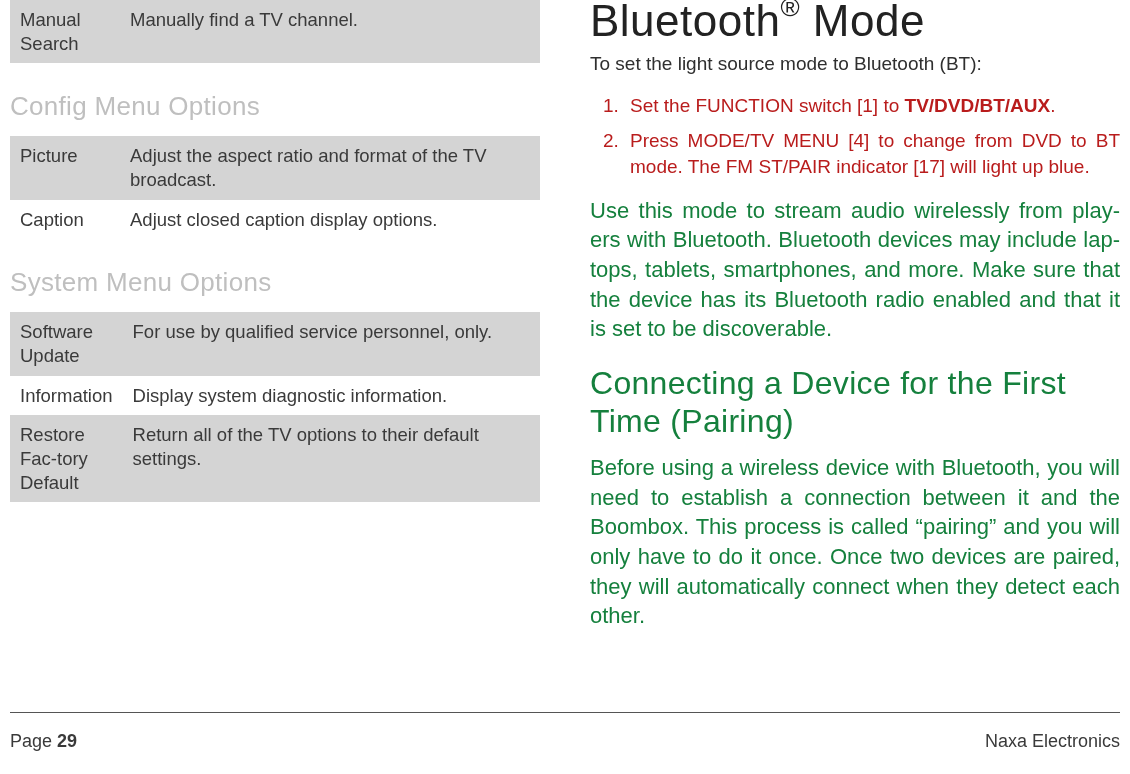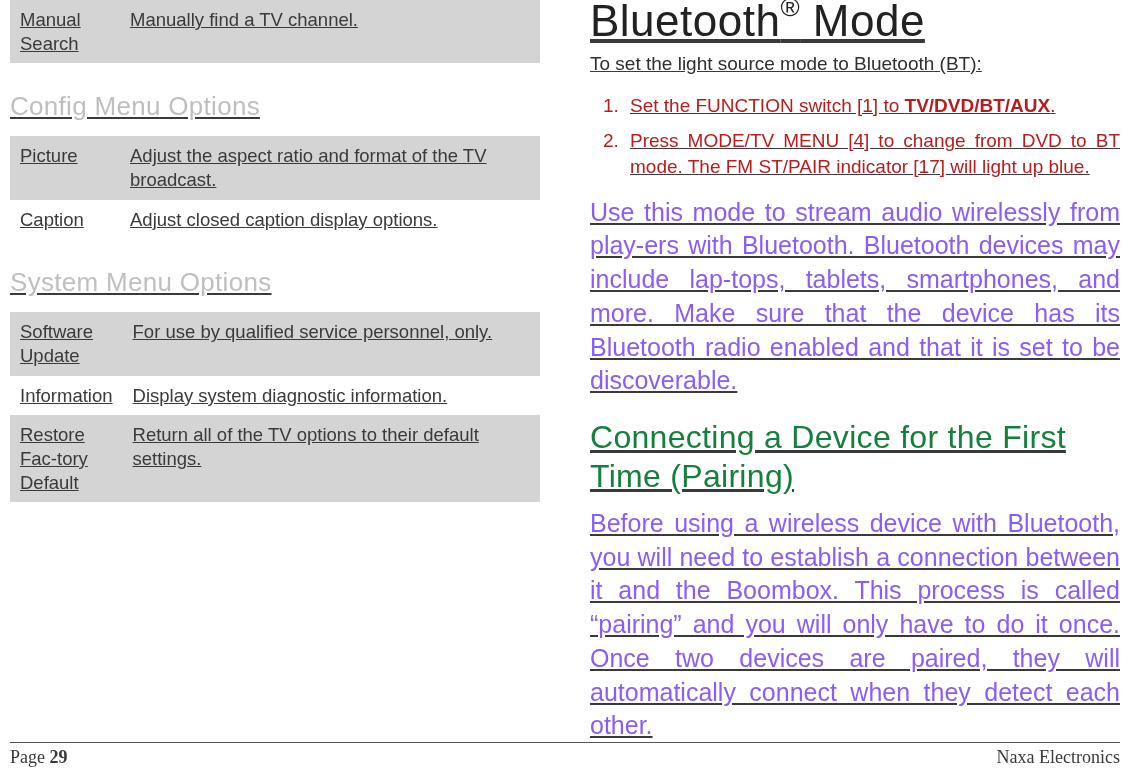--- a/index.html
+++ b/index.html
@@ -9,21 +9,20 @@
     height: 774px;
     background: #fff;
     color: #3a3a3a;
     position: relative;
     padding: 0 10px;
   }
   .columns {
     display: flex;
     gap: 40px;
     height: 730px;
-    text-decoration: underline;
   }
   .col {
     flex: 1;
     min-width: 0;
   }
   .col-left { padding-right: 10px; }
   .col-right { padding-left: 0; }
   table {
     width: 100%;
     border-collapse: collapse;
@@ -73,47 +72,46 @@
   ol li {
     font-size: 19px;
     color: #b91c1c;
     margin-bottom: 10px;
     line-height: 1.35;
     padding-left: 6px;
     text-align: justify;
   }
   ol li .bold { font-weight: 700; }
   p.body {
-    font-size: 25px;
-    color: #8b5cf6;
+    font-size: 22px;
+    color: #15803d;
     line-height: 1.35;
     margin-bottom: 20px;
     text-align: justify;
   }
   h2.sub {
     font-weight: 300;
     font-size: 32px;
     color: #15803d;
     margin-top: 9px;
     margin-bottom: 12px;
     line-height: 1.2;
     letter-spacing: 0.3px;
   }
   .footer {
     position: absolute;
-    bottom: 6px;
+    bottom: 22px;
     left: 10px;
     right: 10px;
     border-top: 1px solid #555;
     display: flex;
     justify-content: space-between;
-    padding-top: 4px;
+    padding-top: 18px;
     font-size: 18px;
     color: #3a3a3a;
-    font-family: Liberation Serif, serif;
   }
   .footer .pnum { font-weight: 600; }
 </style>
 </head>
 <body>
 
 <div class="columns">
   <div class="col col-left">
 
     <table>

